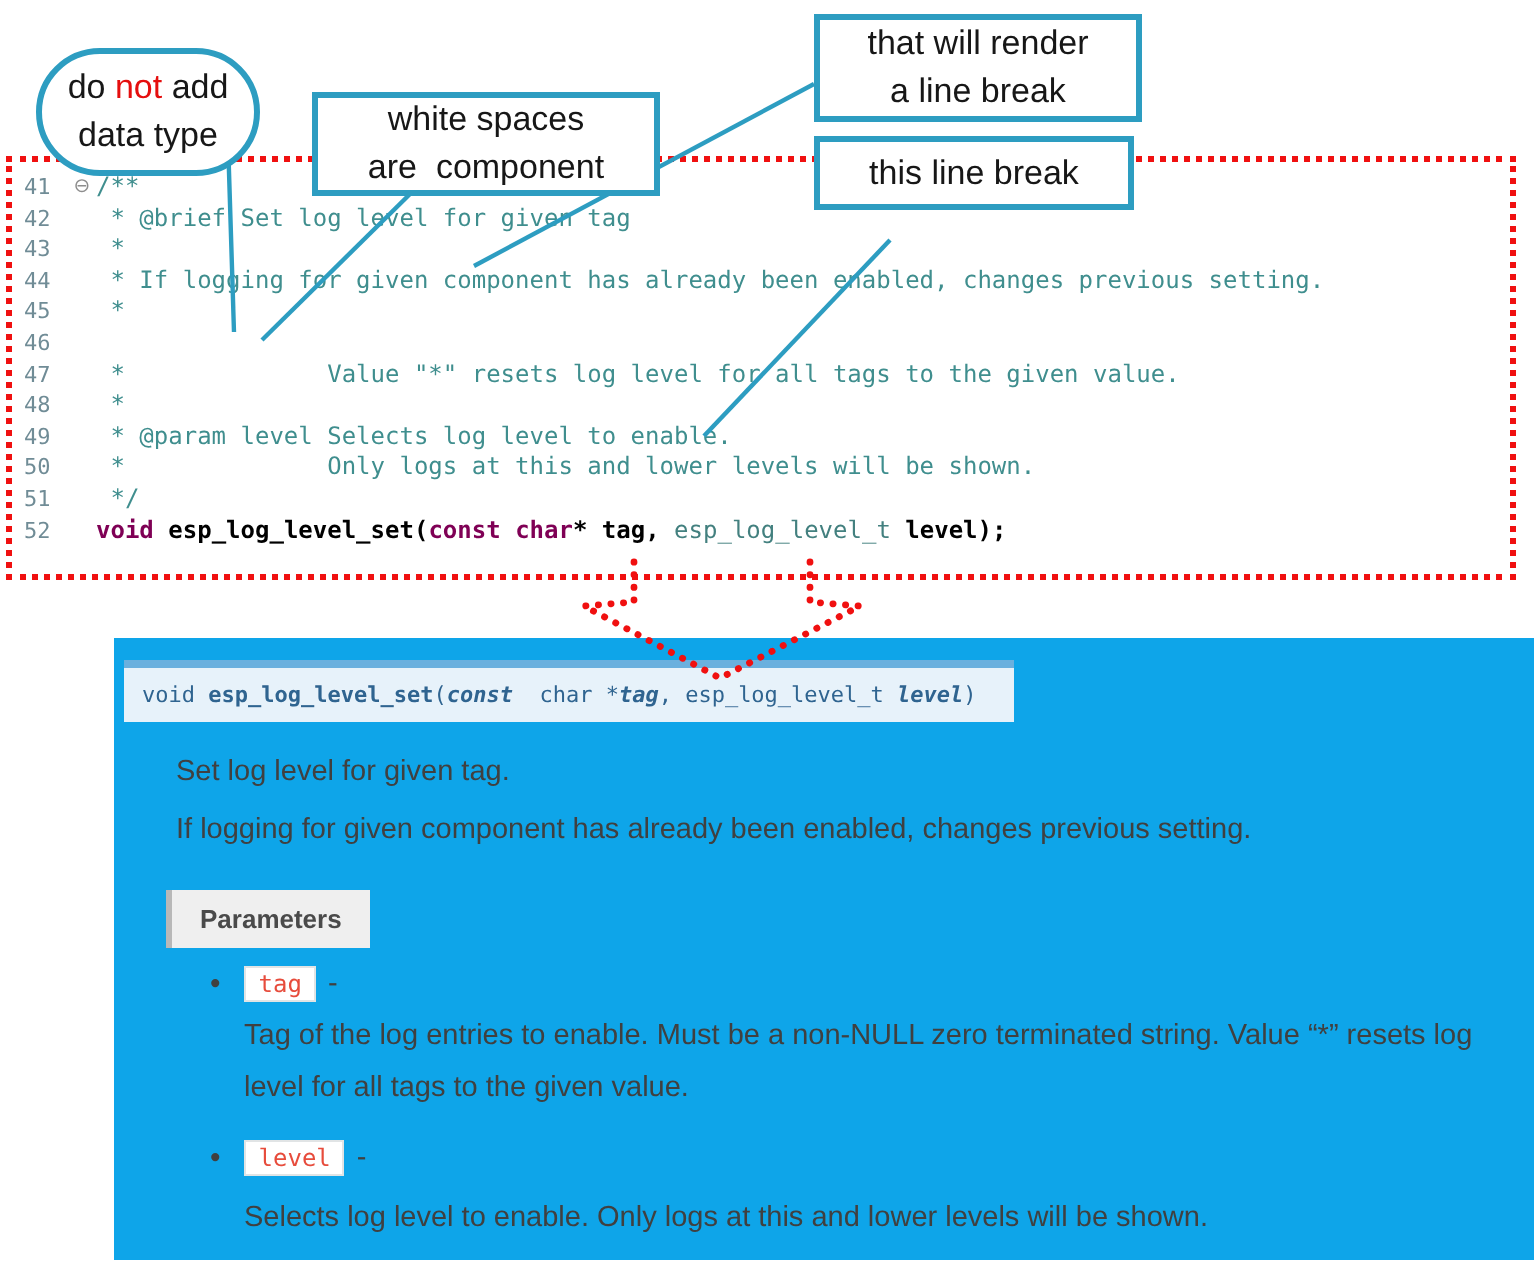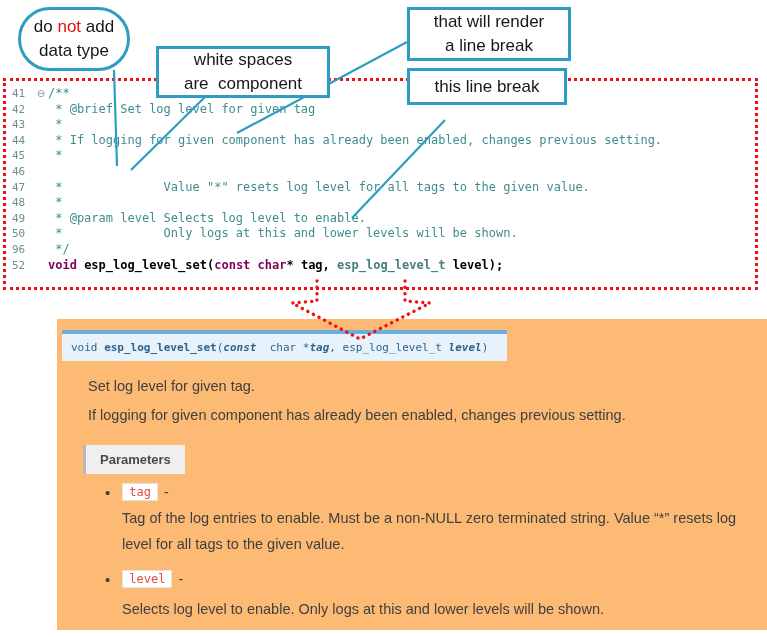--- a/index.html
+++ b/index.html
@@ -10,49 +10,49 @@
 
   
   .callout{
     position:absolute;z-index:30;background:#ffffff;
     border:3px solid #2d9dc1;box-sizing:border-box;
     display:flex;flex-direction:column;justify-content:center;align-items:center;
     text-align:center;font-size:17px;line-height:24px;color:#171717;
   }
   .co-line{white-space:pre;}
   .co-red{color:#e50e0e;}
-  #co1{left:18px;top:7px;width:112px;height:64px;border-radius:32px;}
+  #co1{left:18px;top:24px;width:112px;height:64px;border-radius:32px;}
   #co2{left:156px;top:46px;width:174px;height:52px;}
   #co3{left:407px;top:7px;width:164px;height:54px;}
   #co4{left:407px;top:68px;width:160px;height:37px;}
 
   
   #code-box{
     position:absolute;left:3px;top:78px;width:749px;height:201px;z-index:10;
     border:3px dotted #f01010;background:#ffffff;box-sizing:content-box;
     font-family:"DejaVu Sans Mono",monospace;font-size:12px;
     padding-top:5px;
   }
   .cl{display:flex;height:15.6px;line-height:15.6px;white-space:pre;}
   .cl .num{flex:0 0 22px;width:22px;color:#708c96;font-size:11px;padding-left:6px;}
   .cl .fold{flex:0 0 14px;width:14px;text-align:center;color:#8e8e8e;font-size:10px;font-family:"DejaVu Sans",sans-serif;}
   .cl .txt{white-space:pre;}
   .tok-c{color:#3f8e8e;}
   .tok-k{color:#7f0055;font-weight:bold;}
   .tok-f{color:#000000;font-weight:bold;}
   .tok-p{color:#000000;font-weight:bold;}
-  .tok-t2{color:#43807f;font-weight:bold;}
+  .tok-t2{color:#43807f;font-weight:normal;}
 
   
   #overlay{position:absolute;left:0;top:0;width:767px;height:637px;z-index:20;pointer-events:none;}
 
   
   #doc{
     position:absolute;left:57px;top:319px;width:710px;height:311px;
-    background:#fdba74;z-index:5;color:#404040;
+    background:#0ea5e9;z-index:5;color:#404040;
   }
   #sig{
     position:absolute;left:5px;top:11px;width:436px;height:27px;
     background:#e7f2fa;border-top:4px solid #6ab0de;box-sizing:content-box;
     font-family:"DejaVu Sans Mono",monospace;font-size:11px;line-height:27px;
     padding-left:9px;color:#2f6490;white-space:pre;
   }
   .sg-n{font-weight:normal;}
   .sg-b{font-weight:bold;}
   .sg-i{font-style:italic;font-weight:bold;}
@@ -102,21 +102,21 @@
       <div class="cl"><span class="num">41</span><span class="fold">⊖</span><span class="txt"><span class="tok-c">/**</span></span></div>
       <div class="cl"><span class="num">42</span><span class="fold"></span><span class="txt"><span class="tok-c"> * @brief Set log level for given tag</span></span></div>
       <div class="cl"><span class="num">43</span><span class="fold"></span><span class="txt"><span class="tok-c"> *</span></span></div>
       <div class="cl"><span class="num">44</span><span class="fold"></span><span class="txt"><span class="tok-c"> * If logging for given component has already been enabled, changes previous setting.</span></span></div>
       <div class="cl"><span class="num">45</span><span class="fold"></span><span class="txt"><span class="tok-c"> *</span></span></div>
       <div class="cl"><span class="num">46</span><span class="fold"></span></div>
       <div class="cl"><span class="num">47</span><span class="fold"></span><span class="txt"><span class="tok-c"> *              Value "*" resets log level for all tags to the given value.</span></span></div>
       <div class="cl"><span class="num">48</span><span class="fold"></span><span class="txt"><span class="tok-c"> *</span></span></div>
       <div class="cl"><span class="num">49</span><span class="fold"></span><span class="txt"><span class="tok-c"> * @param level Selects log level to enable.</span></span></div>
       <div class="cl"><span class="num">50</span><span class="fold"></span><span class="txt"><span class="tok-c"> *              Only logs at this and lower levels will be shown.</span></span></div>
-      <div class="cl"><span class="num">96</span><span class="fold"></span><span class="txt"><span class="tok-c"> */</span></span></div>
+      <div class="cl"><span class="num">51</span><span class="fold"></span><span class="txt"><span class="tok-c"> */</span></span></div>
       <div class="cl"><span class="num">52</span><span class="fold"></span><span class="txt"><span class="tok-k">void</span><span class="tok-p"> </span><span class="tok-f">esp_log_level_set</span><span class="tok-p">(</span><span class="tok-k">const</span><span class="tok-p"> </span><span class="tok-k">char</span><span class="tok-p">* tag, </span><span class="tok-t2">esp_log_level_t</span><span class="tok-p"> level);</span></span></div>
     </div>
 </div>
 
 <svg id="overlay" viewBox="0 0 767 637" xmlns="http://www.w3.org/2000/svg">
 
   <rect x="315" y="278" width="93" height="9" fill="#ffffff"></rect>
 
   <line x1="114" y1="70" x2="117" y2="166" stroke="#2d9dc1" stroke-width="2.2"></line>
   <line x1="205" y1="97" x2="131" y2="170" stroke="#2d9dc1" stroke-width="2.2"></line>

